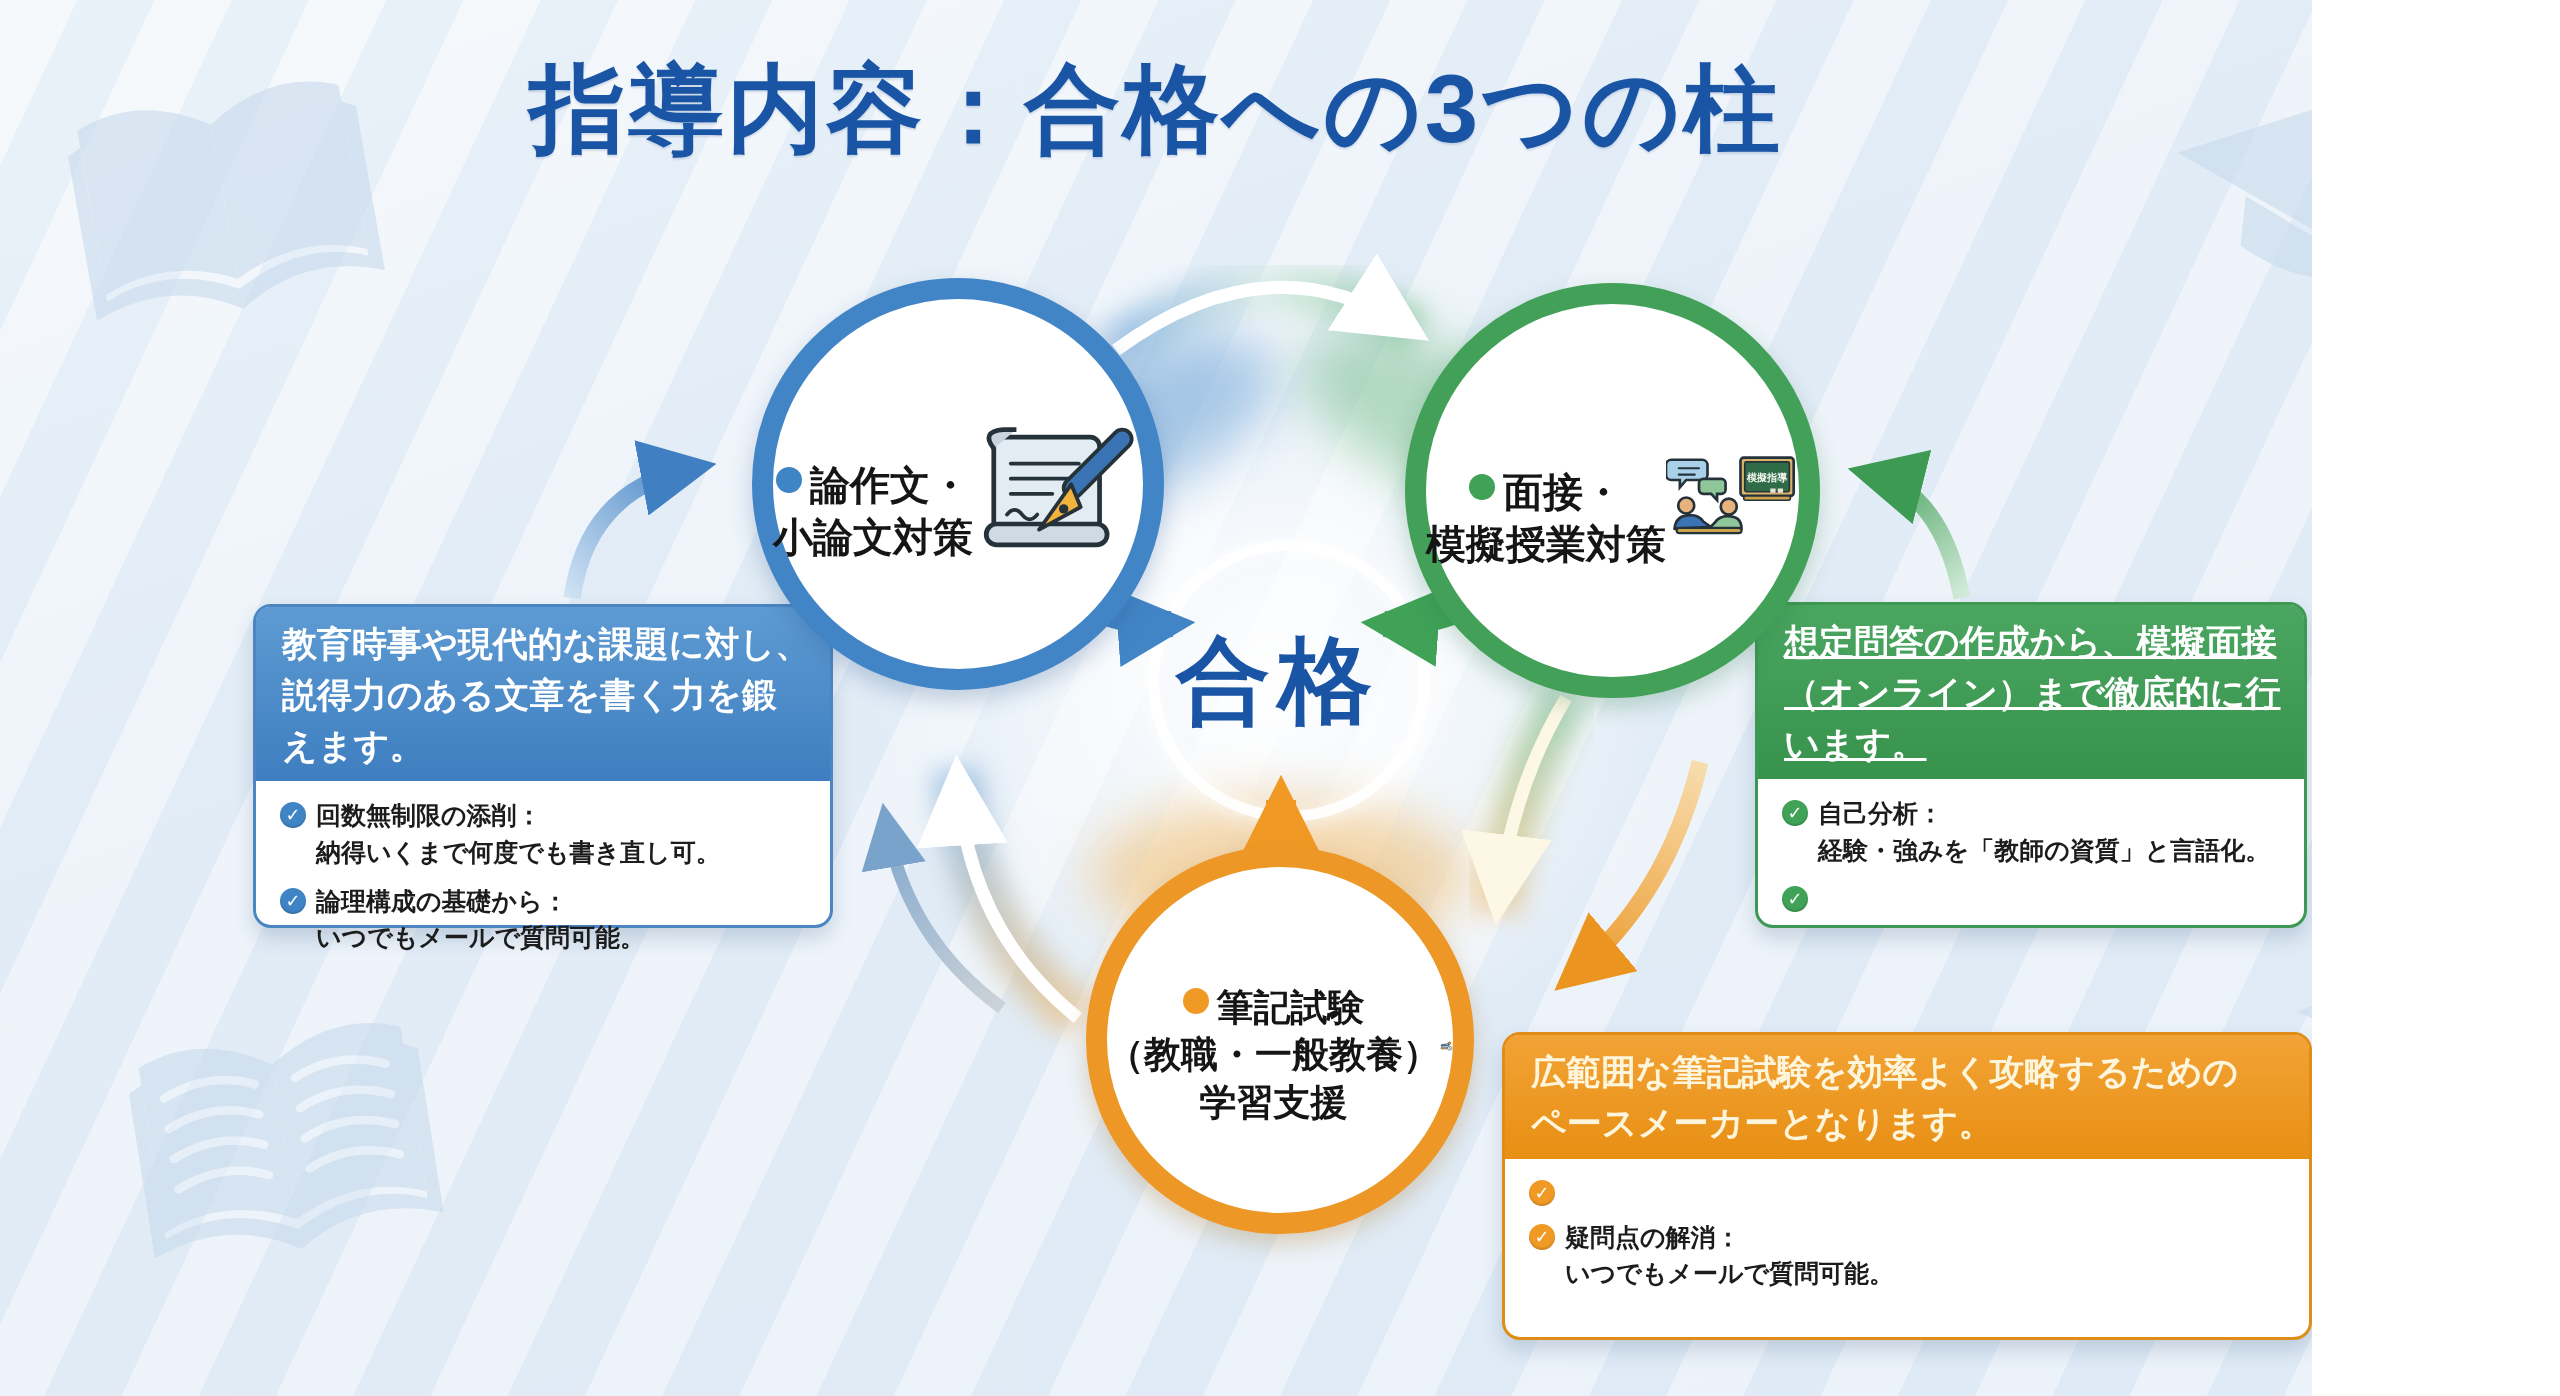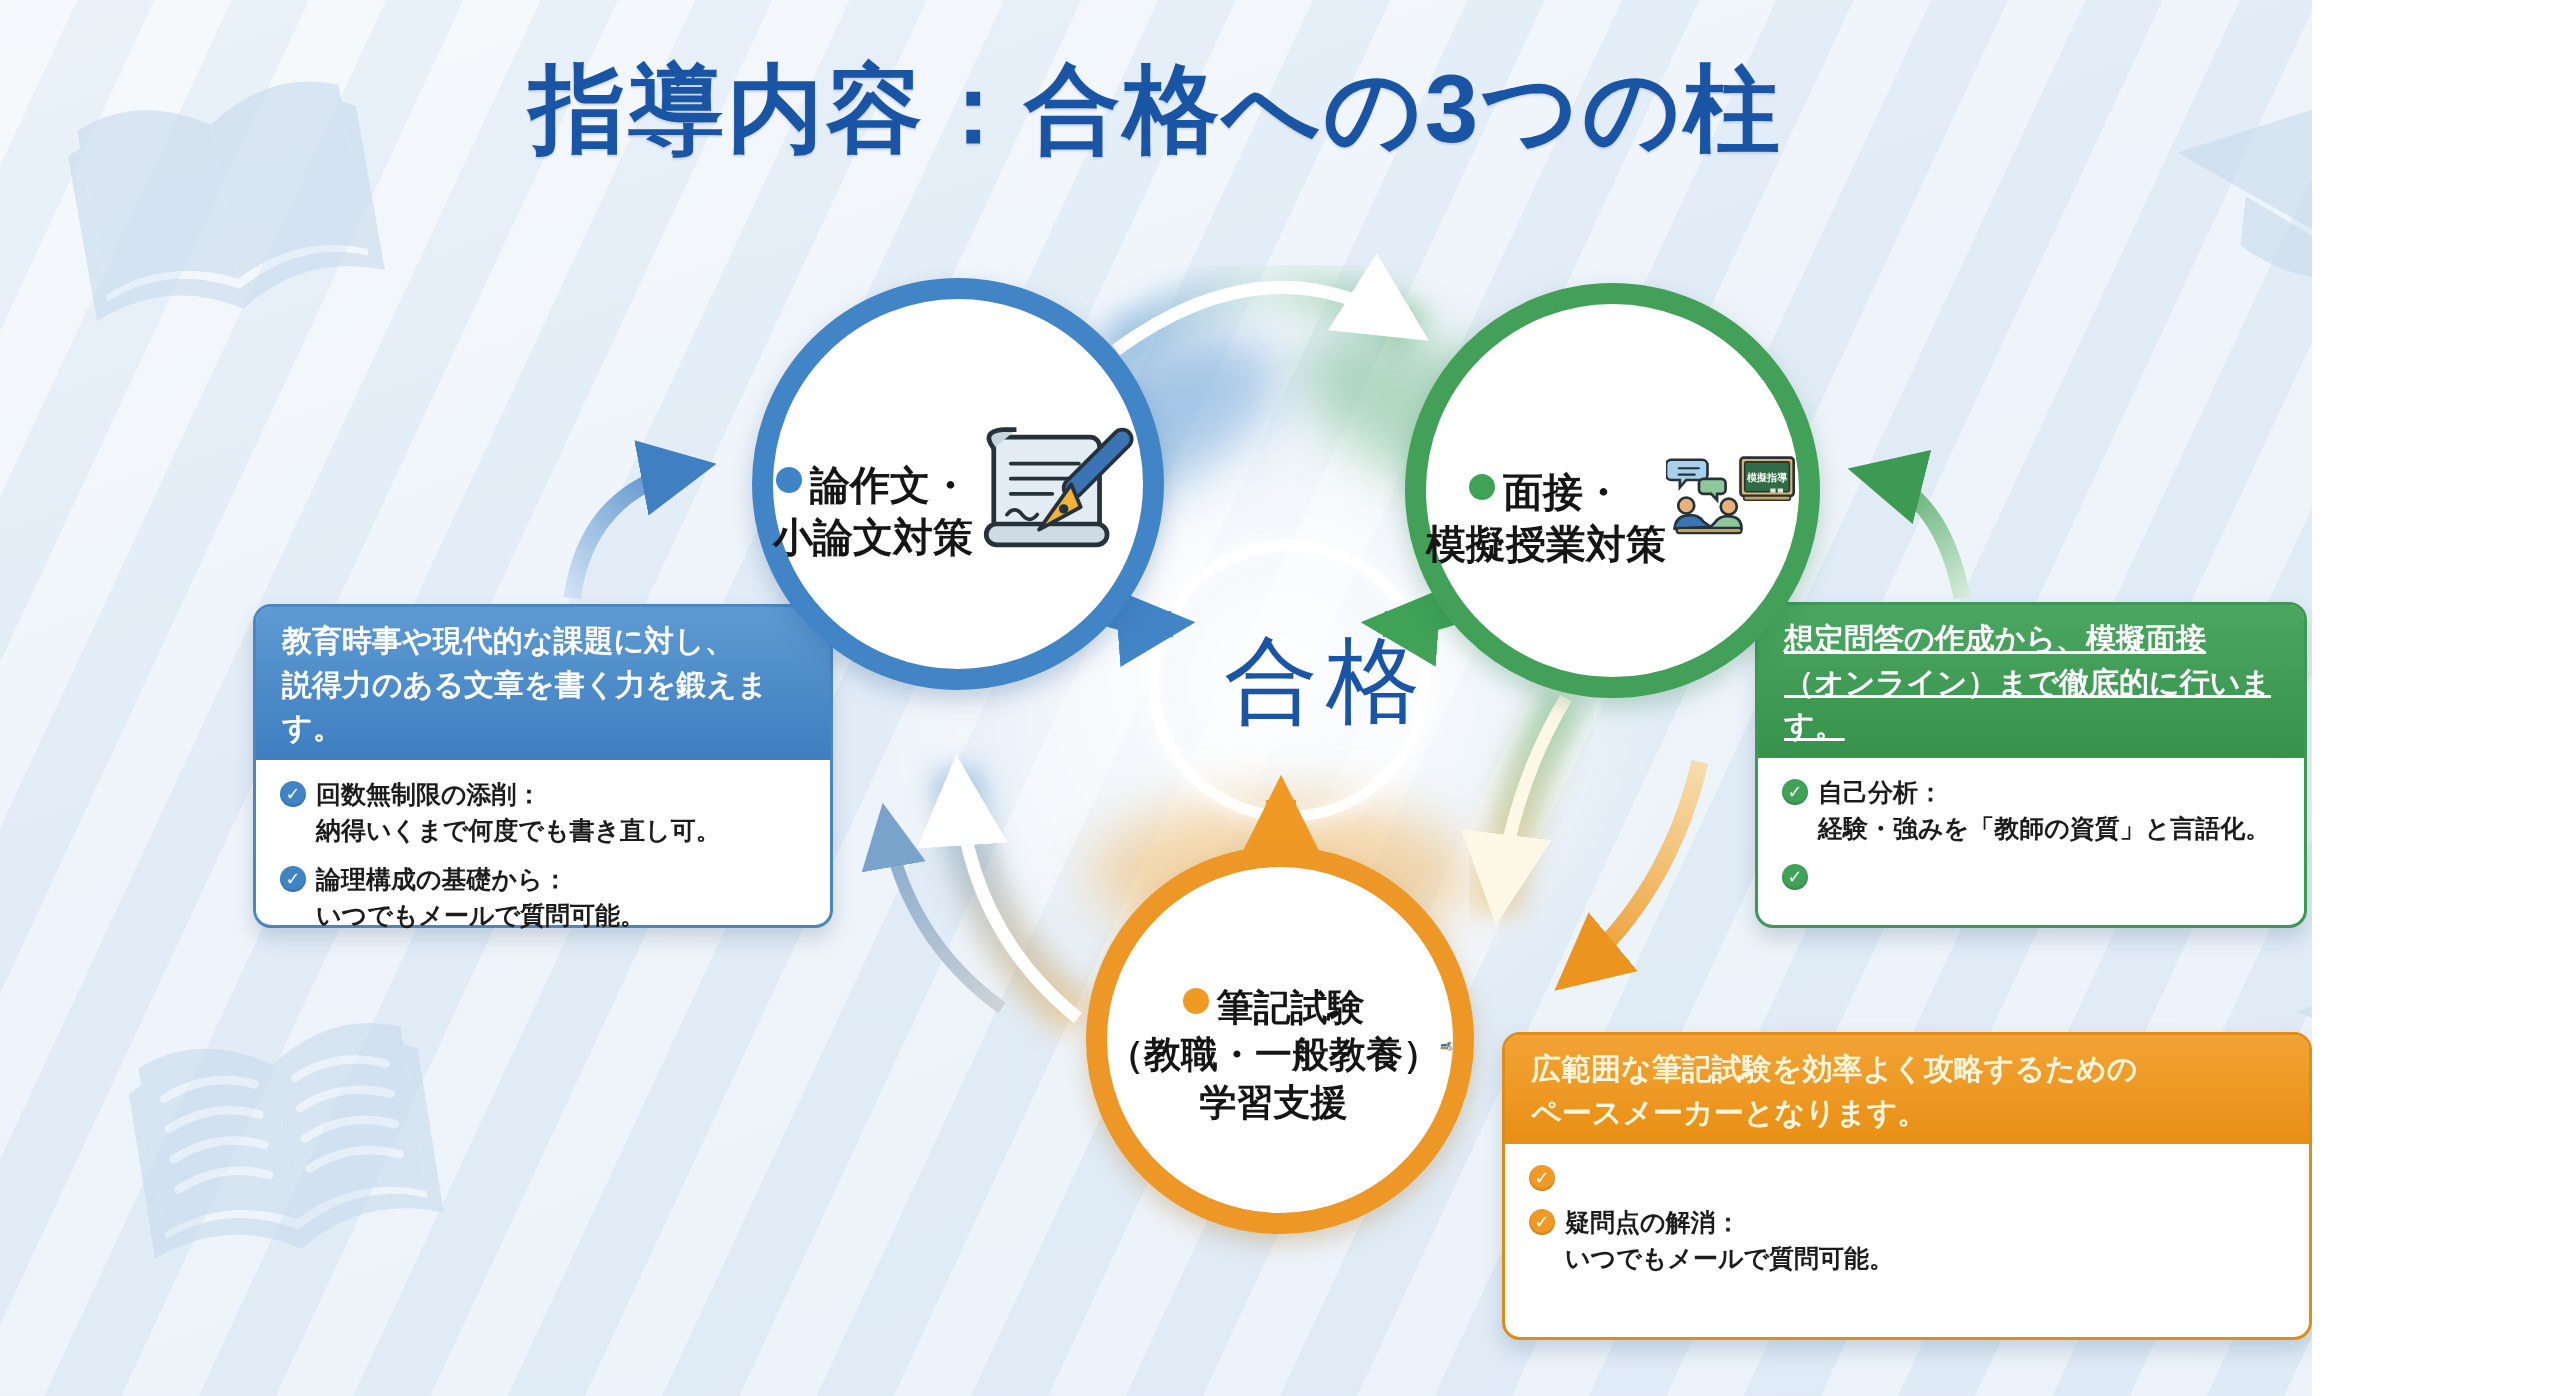--- a/index.html
+++ b/index.html
@@ -28,22 +28,22 @@
   .blob-blue{left:960px;top:360px;width:330px;height:140px;background:rgba(95,155,212,.50);transform:rotate(-24deg);}
   .blob-green{left:1290px;top:355px;width:330px;height:140px;background:rgba(98,179,123,.45);transform:rotate(24deg);}
   .blob-orange{left:1090px;top:800px;width:380px;height:150px;background:rgba(240,179,92,.50);}
   
   .center-ring{
     position:absolute;left:1148px;top:540px;width:260px;height:260px;
     border:11px solid rgba(255,255,255,.95);border-radius:50%;
     box-shadow:0 0 24px rgba(255,255,255,.8), inset 0 0 18px rgba(255,255,255,.6);
   }
   .center-label{
-    position:absolute;left:1166px;top:618px;width:320px;
-    text-align:center;font-size:94px;font-weight:400;letter-spacing:8px;
+    position:absolute;left:1118px;top:618px;width:320px;
+    text-align:center;font-size:94px;font-weight:700;letter-spacing:8px;
     color:#1a55a5;z-index:40;
   }
   
   .arrows{position:absolute;left:0;top:0;z-index:10;pointer-events:none;}
   
   .pillar{
     position:absolute;background:#ffffff;border-radius:50%;box-sizing:border-box;
     display:flex;align-items:center;z-index:20;
   }
   .pillar-essay{left:752px;top:278px;width:412px;height:412px;border:21px solid #4285c6;box-shadow:0 10px 22px rgba(40,85,140,.25);}
@@ -61,21 +61,21 @@
   .pillar-icon{margin-top:12px;}
   
   .infobox{
     position:absolute;background:#ffffff;border-radius:18px;box-sizing:border-box;
     box-shadow:0 10px 20px rgba(50,80,120,.20);z-index:15;
   }
   .box-essay{left:253px;top:604px;width:580px;height:324px;border:3px solid #4b86c2;}
   .box-interview{left:1755px;top:602px;width:552px;height:326px;border:3px solid #3c9852;}
   .box-written{left:1502px;top:1032px;width:810px;height:308px;border:3px solid #df8d16;}
   .box-header{
-    border-radius:14px 14px 0 0;color:#ffffff;font-size:30px;font-weight:800;
+    border-radius:14px 14px 0 0;color:#ffffff;font-size:35px;font-weight:800;
     line-height:1.45;padding:12px 18px 10px 26px;
   }
   .box-essay .box-header{background:linear-gradient(180deg,#5e9bd3,#3e7ec0);}
   .box-interview .box-header{background:linear-gradient(180deg,#4aa660,#37924c);text-decoration:underline;}
   .box-written .box-header{background:linear-gradient(180deg,#f2a335,#e88f14);color:#fdf5dc;}
   .box-body{padding:16px 16px 0 24px;}
   .check-item{display:flex;align-items:flex-start;margin-bottom:13px;}
   .check{
     flex:0 0 auto;width:26px;height:26px;border-radius:50%;margin:5px 10px 0 0;
     color:#fff;font-size:18px;font-weight:800;line-height:26px;text-align:center;

